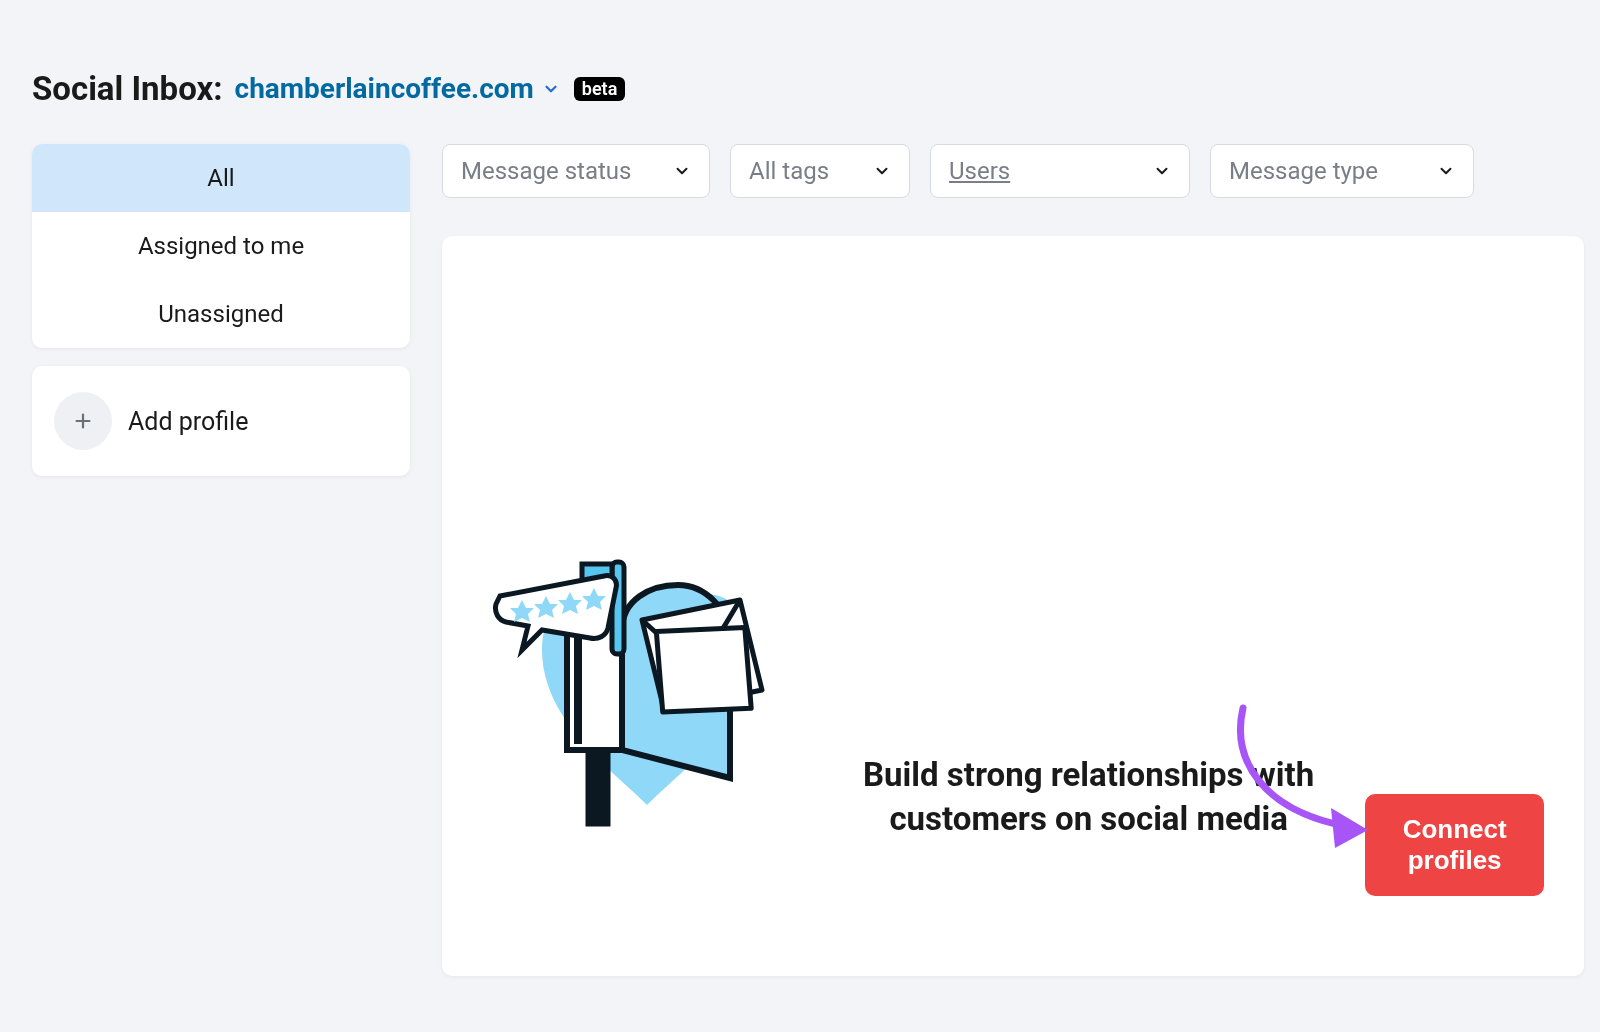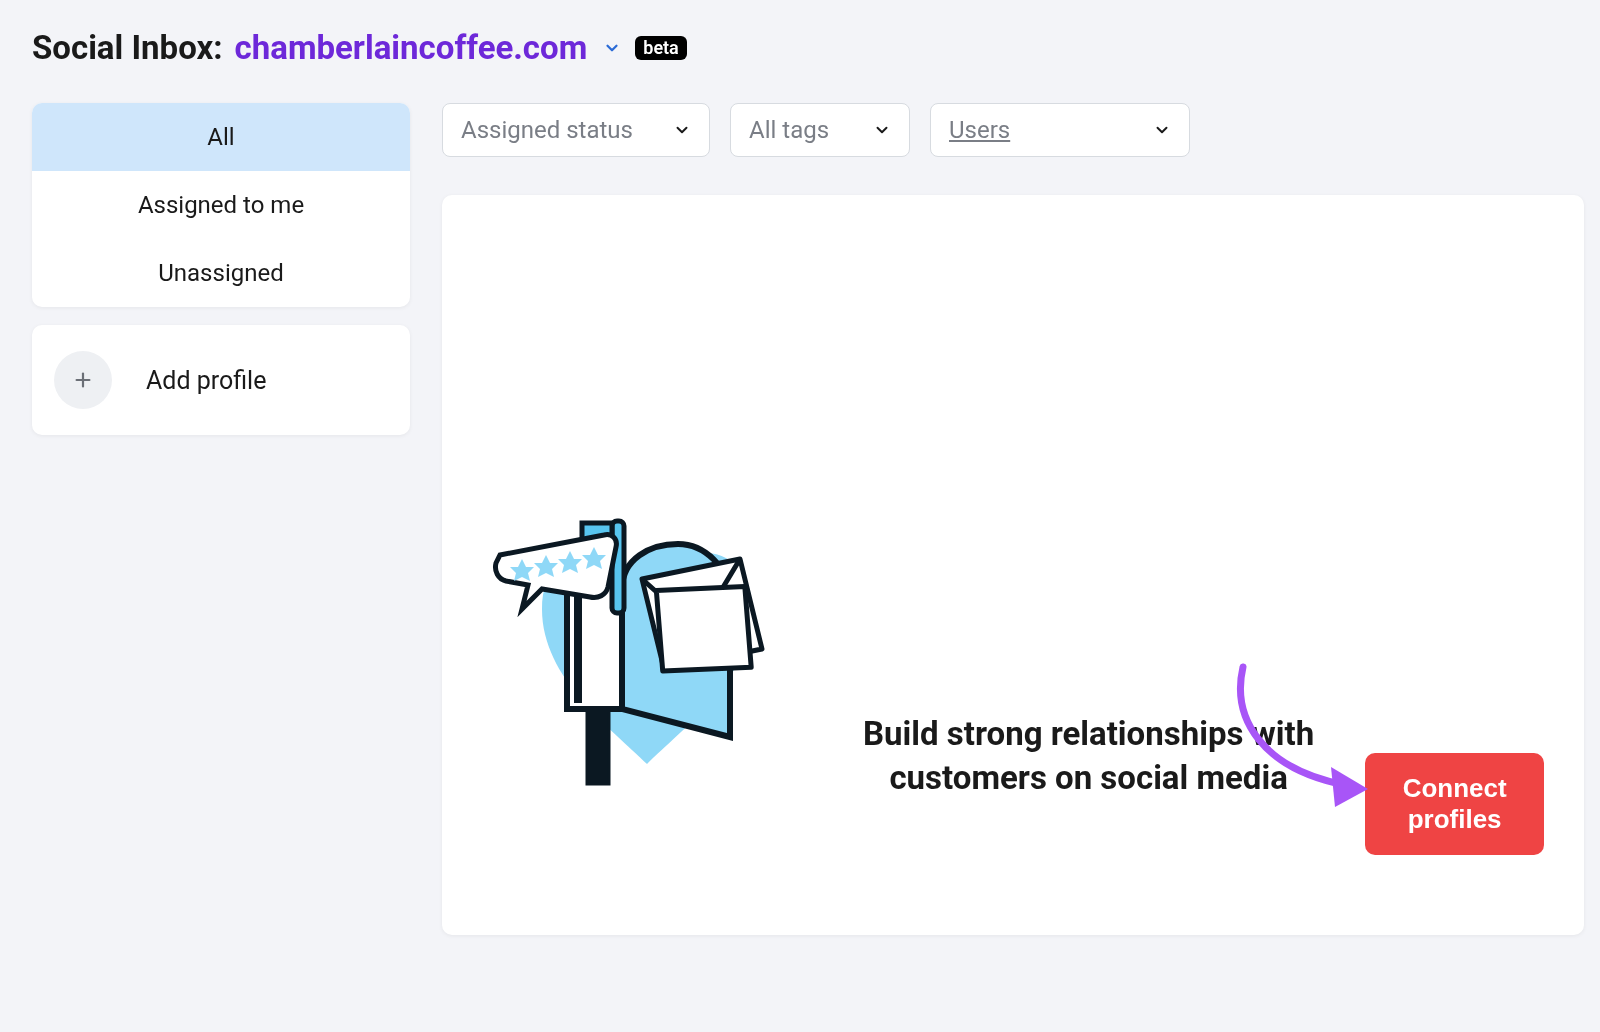--- a/index.html
+++ b/index.html
@@ -6,39 +6,40 @@
   body {
     font-family: -apple-system, BlinkMacSystemFont, "Segoe UI", Roboto, Helvetica, Arial, sans-serif;
     background: #f3f4f8;
     width: 1600px;
     height: 1032px;
     overflow: hidden;
     color: #1a1a1a;
   }
   .page {
     padding: 28px 16px 0 32px;
+    margin-top: 41px;
   }
   .header {
     display: flex;
     align-items: center;
     gap: 12px;
     margin-bottom: 36px;
   }
   .title-static {
     font-size: 33px;
     font-weight: 700;
     color: #1a1a1a;
   }
   .domain-link {
-    font-size: 33px;
+    font-size: 28px;
     font-weight: 700;
-    color: #6d28d9;
+    color: #0369a1;
     display: inline-flex;
     align-items: center;
-    gap: 16px;
+    gap: 8px;
     cursor: pointer;
   }
   .domain-link .chevron {
     width: 18px;
     height: 18px;
   }
   .beta-badge {
     background: #000000;
     color: #fff;
     font-size: 18px;
@@ -68,21 +69,21 @@
     font-size: 24px;
     color: #1a1a1a;
     cursor: pointer;
   }
   .segment-item.active {
     background: #cfe6fb;
   }
   .add-profile {
     display: flex;
     align-items: center;
-    gap: 34px;
+    gap: 16px;
     padding: 26px 22px;
     font-size: 25px;
     color: #1a1a1a;
     cursor: pointer;
   }
   .add-icon {
     width: 58px;
     height: 58px;
     border-radius: 50%;
     background: #eef0f3;
@@ -191,33 +192,39 @@
               <line x1="5" y1="12" x2="19" y2="12"></line>
             </svg>
         </span>
         <span>Add profile</span>
       </div>
     </div>
 
     <div class="main">
       <div class="filters">
         <div class="filter filter-0">
-          <span>Assigned status</span>
+          <span>Message status</span>
           <svg class="chevron" viewBox="0 0 24 24" fill="none" stroke="#1a1a1a" stroke-width="2.6" stroke-linecap="round" stroke-linejoin="round">
               <polyline points="6 9 12 15 18 9"></polyline>
             </svg>
         </div>
         <div class="filter filter-1">
           <span>All tags</span>
           <svg class="chevron" viewBox="0 0 24 24" fill="none" stroke="#1a1a1a" stroke-width="2.6" stroke-linecap="round" stroke-linejoin="round">
               <polyline points="6 9 12 15 18 9"></polyline>
             </svg>
         </div>
         <div class="filter filter-2">
           <span>Users</span>
+          <svg class="chevron" viewBox="0 0 24 24" fill="none" stroke="#1a1a1a" stroke-width="2.6" stroke-linecap="round" stroke-linejoin="round">
+              <polyline points="6 9 12 15 18 9"></polyline>
+            </svg>
+        </div>
+        <div class="filter filter-3">
+          <span>Message type</span>
           <svg class="chevron" viewBox="0 0 24 24" fill="none" stroke="#1a1a1a" stroke-width="2.6" stroke-linecap="round" stroke-linejoin="round">
               <polyline points="6 9 12 15 18 9"></polyline>
             </svg>
         </div>
       </div>
 
       <div class="content-card">
         <div class="illustration">
           <svg width="330" height="340" viewBox="0 0 330 340">
 

